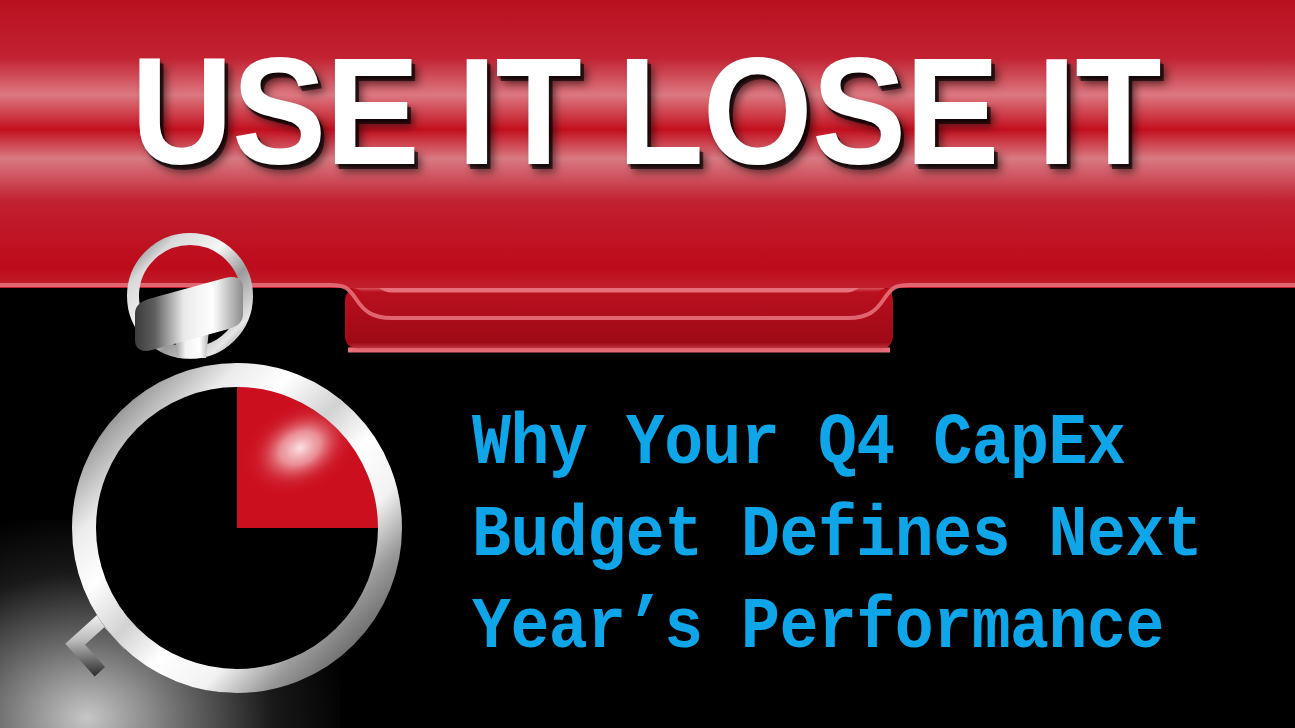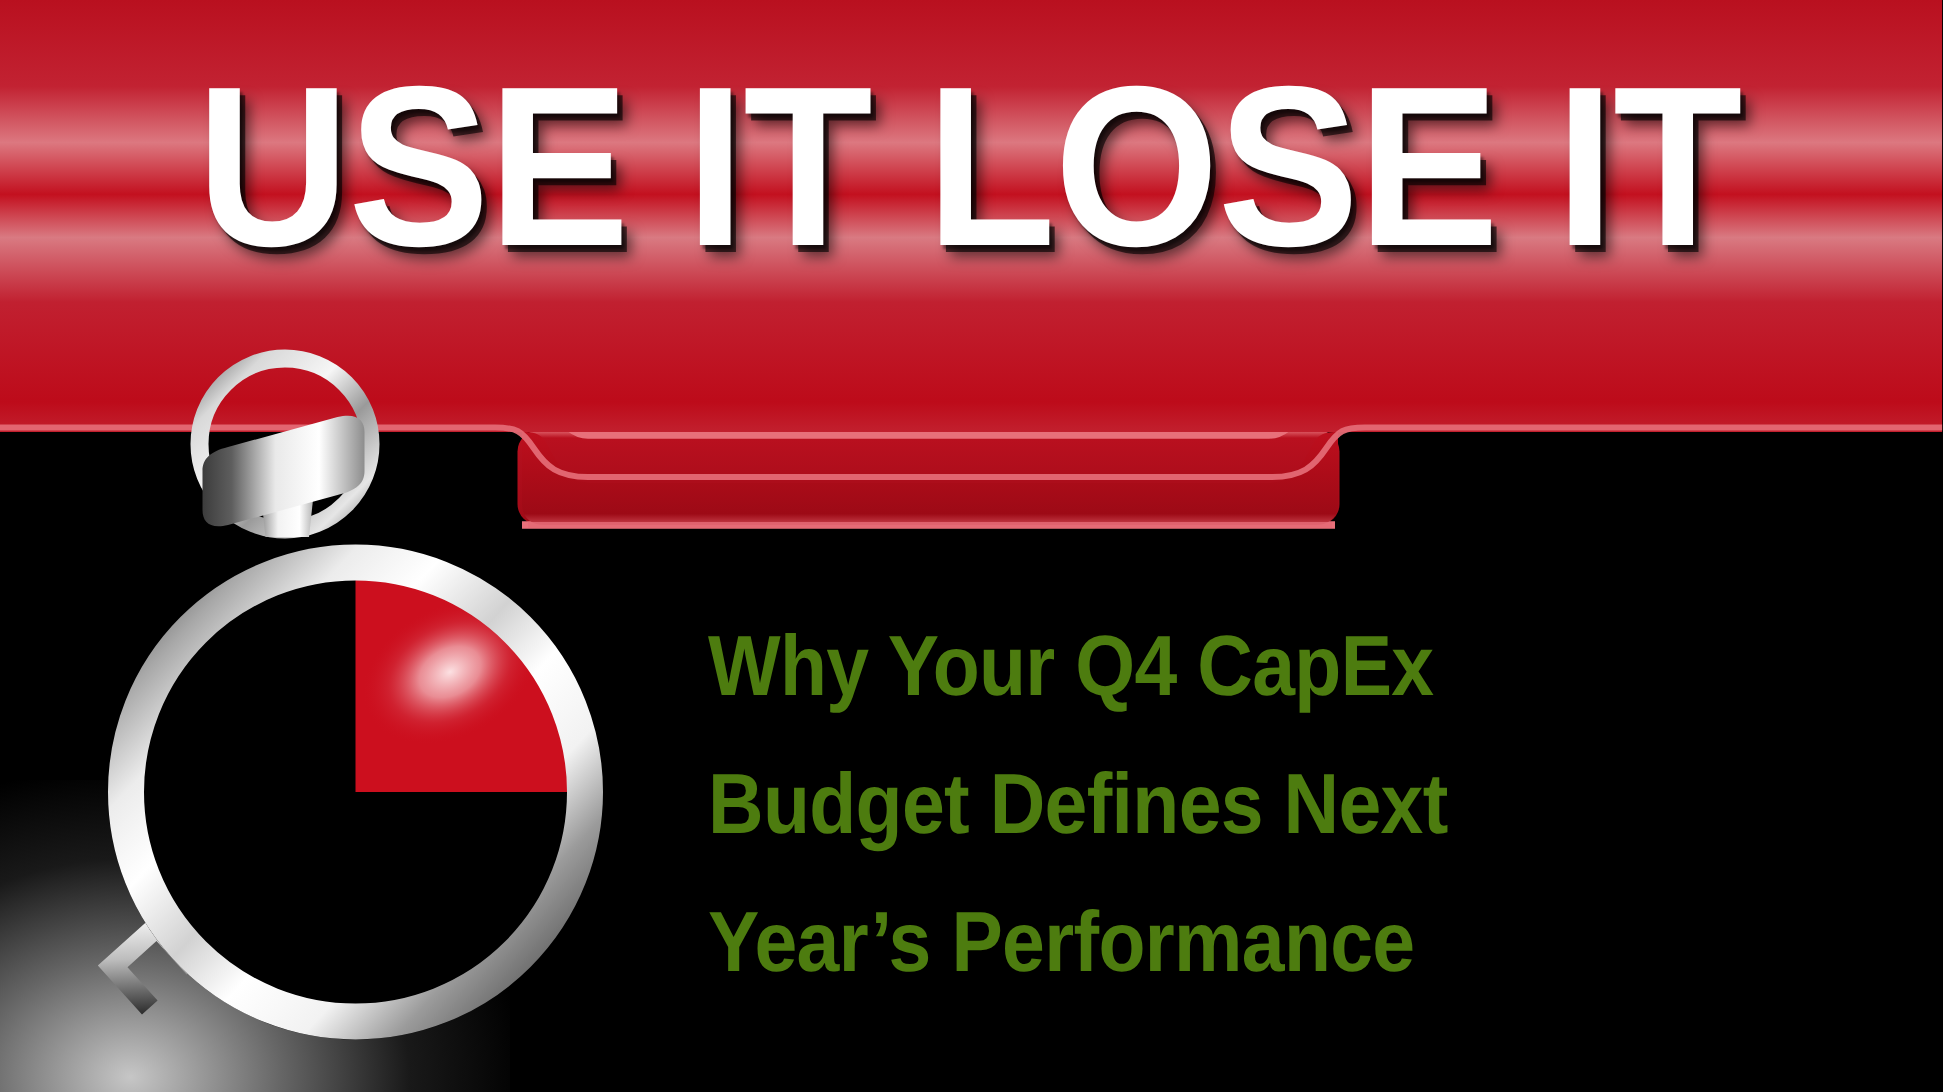--- a/index.html
+++ b/index.html
@@ -73,22 +73,23 @@
   }
   .hl-or-rule{
     position:absolute;left:-6px;bottom:-8px;width:74px;height:7px;
     background:#000;transform:rotate(-5.5deg);transform-origin:left center;
     border-radius:1px;
   }
 
   
   .subtitle{
     position:absolute;left:472px;top:398px;width:800px;
-    color:#4d7c0f;font-weight:700;font-size:57px;line-height:92px;
+    color:#0ea5e9;font-weight:700;font-size:72px;line-height:92px;
     letter-spacing:-.5px;
+    font-family:Liberation Mono, monospace;
   }
   .subtitle div{transform:scaleX(.9);transform-origin:left center;white-space:nowrap;}
 
   
   .watch{position:absolute;left:0px;top:230px;width:430px;height:500px;}
   .watch svg{display:block;overflow:visible;}
 </style>
 </head>
 <body>
 

